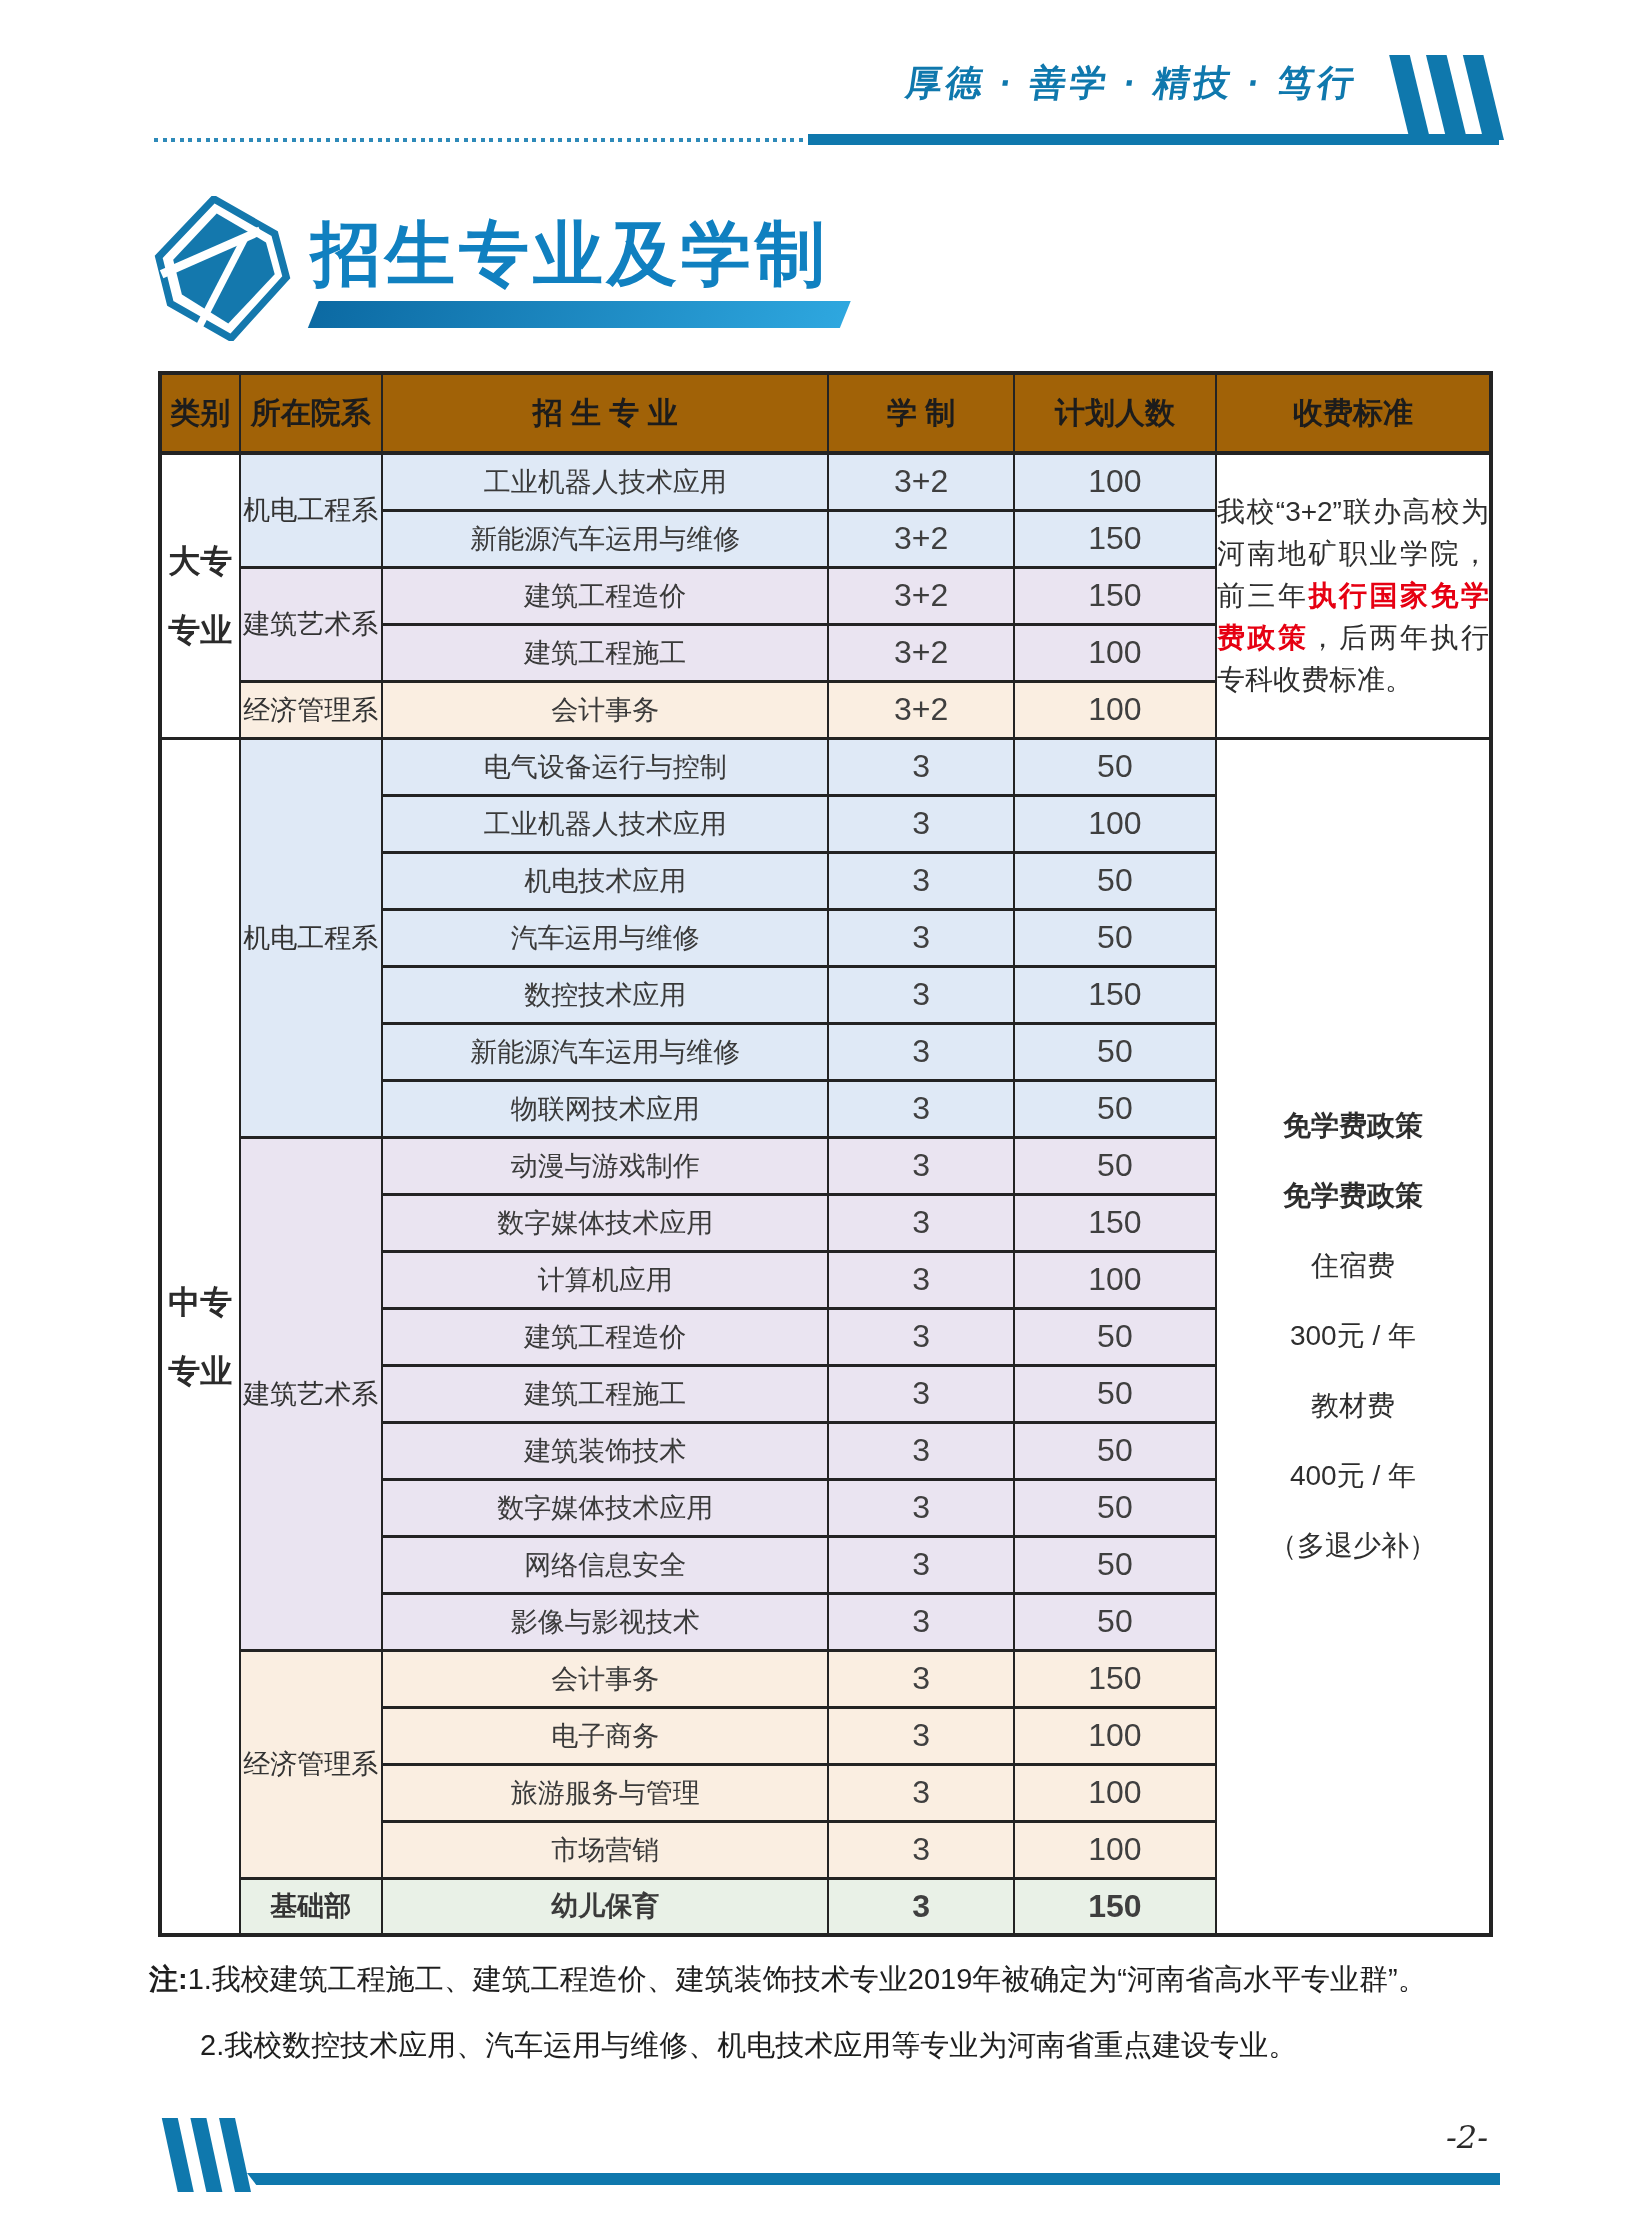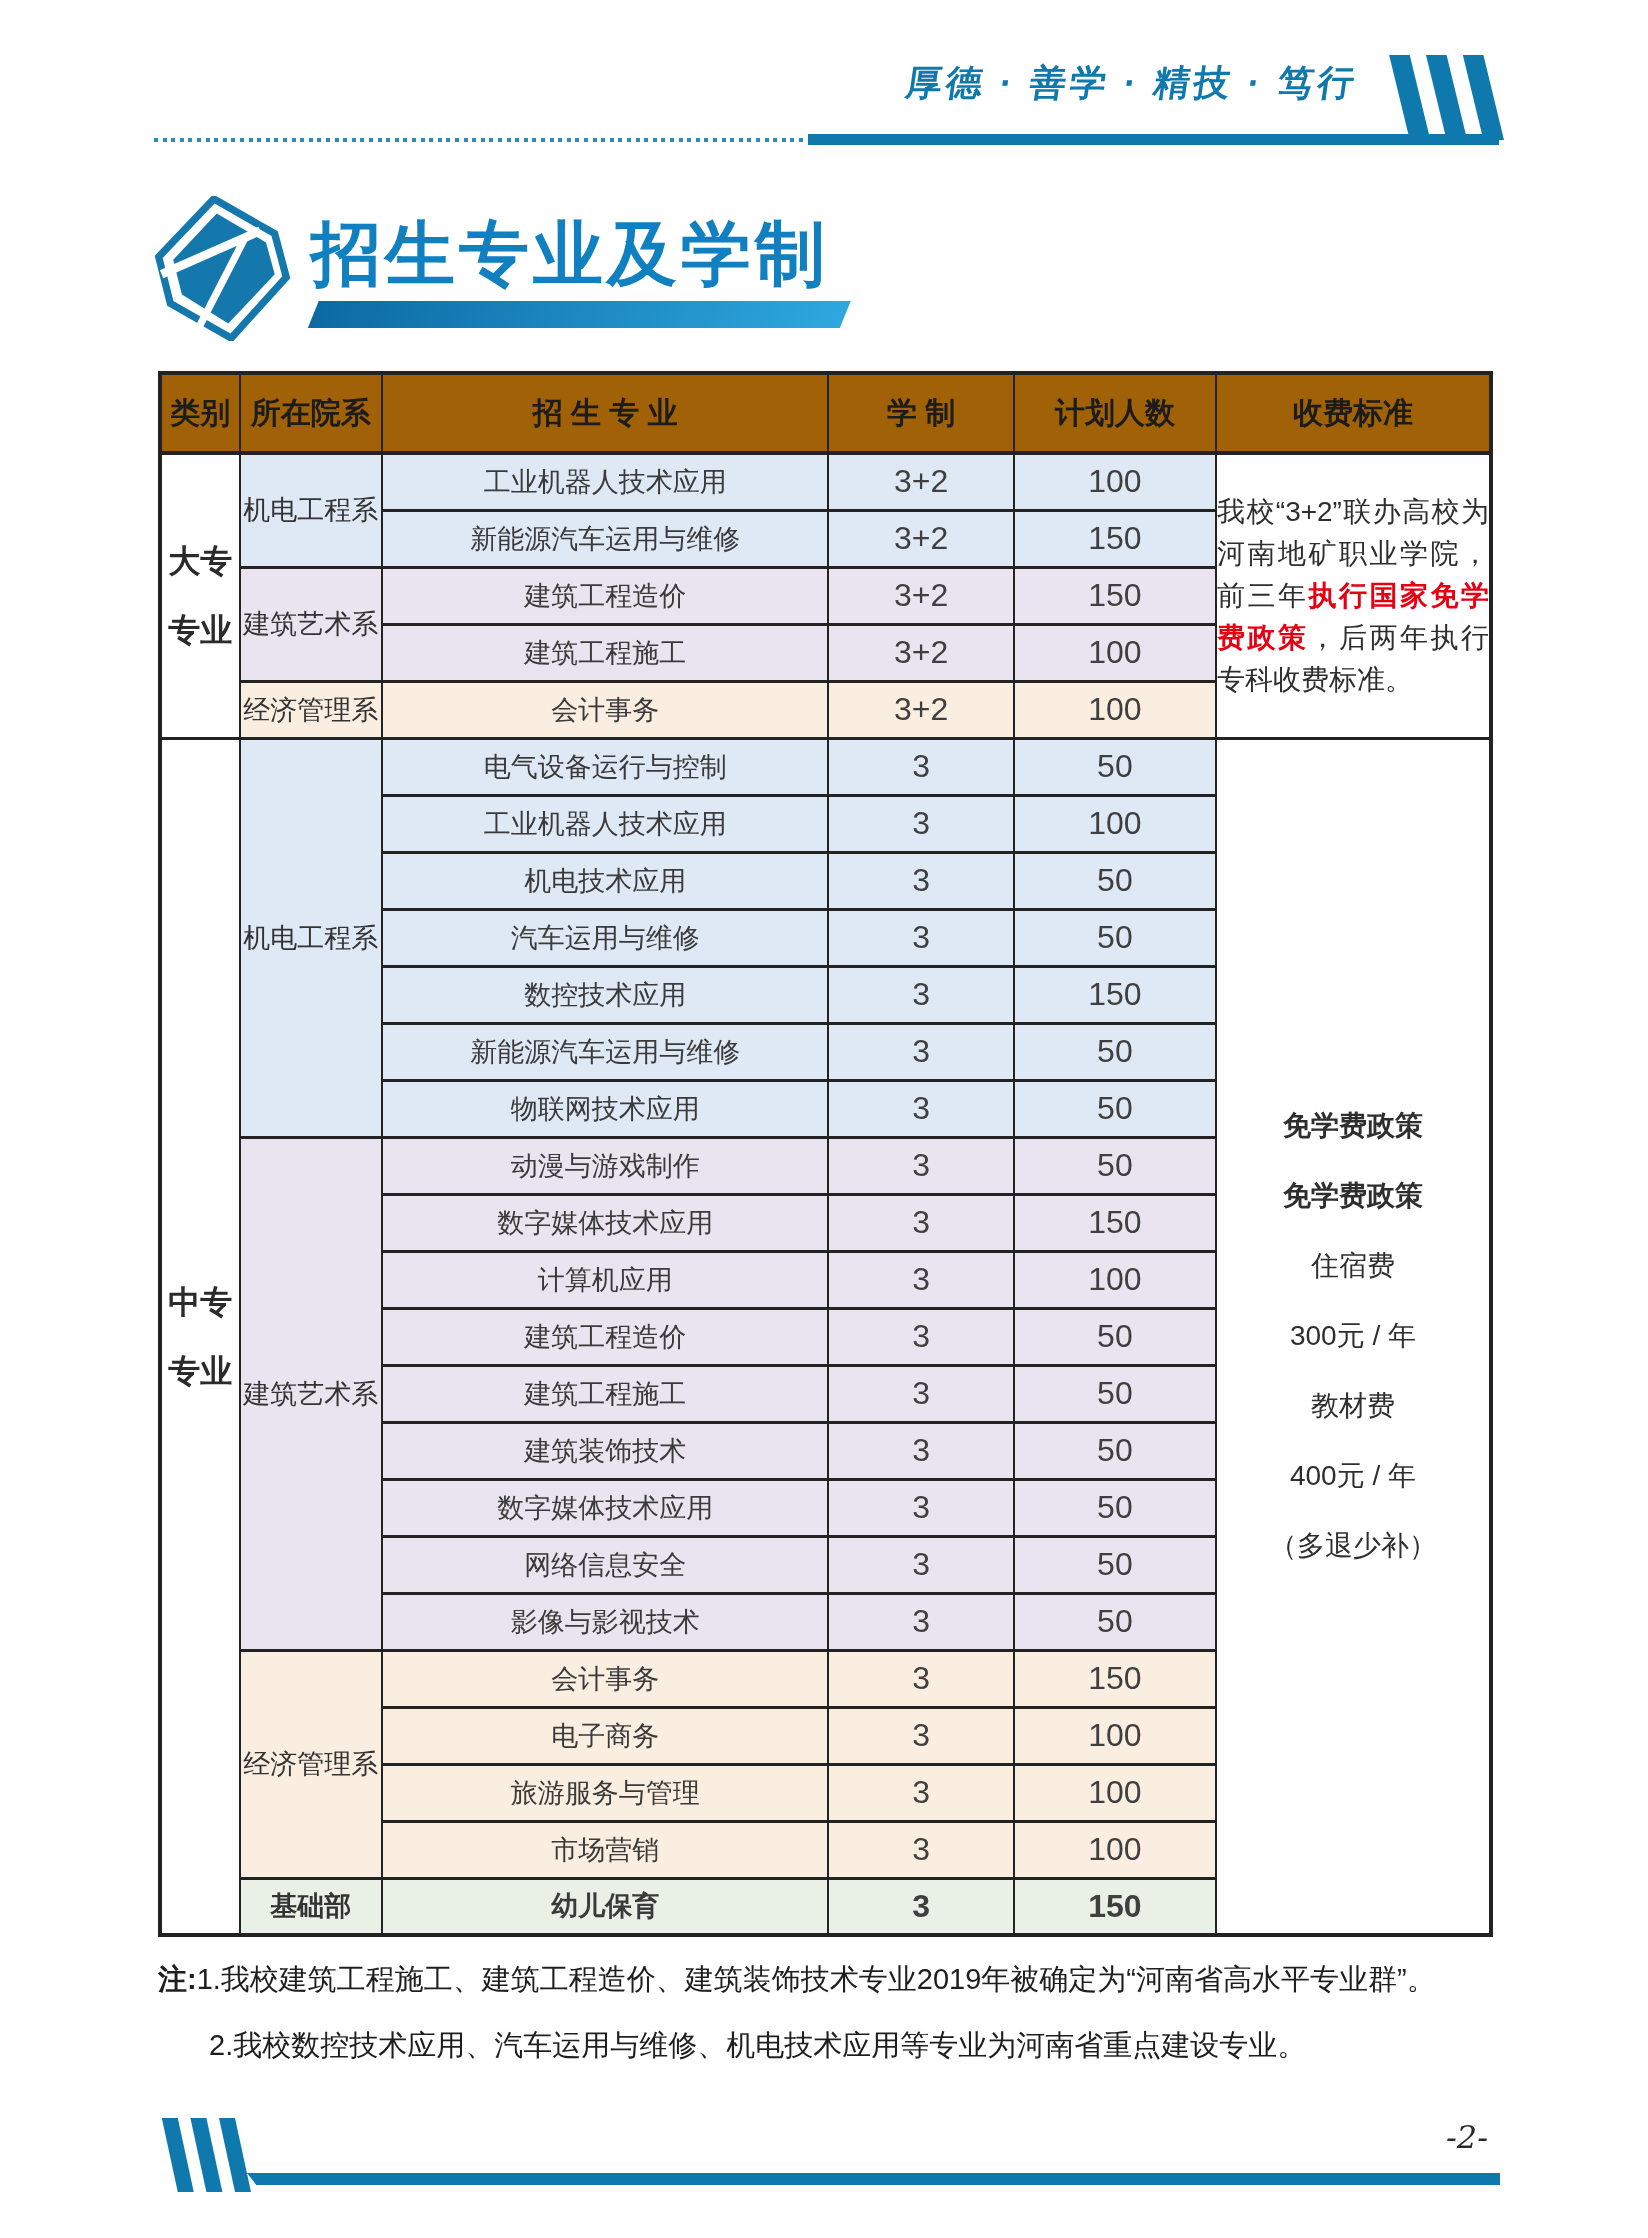--- a/index.html
+++ b/index.html
@@ -54,21 +54,21 @@
   .tint-blue{background:#dfe9f6;}
   .tint-purple{background:#eae4f1;}
   .tint-cream{background:#faeee1;}
   .tint-green{background:#e9f1e7;font-weight:bold;}
   td.fee-cell{background:#fff;text-align:left;vertical-align:top;padding:10.6px 14.6px;}
   td.fee-cell p{margin:0;font-size:28px;line-height:1.5;color:#2e2e2e;text-align:justify;}
   td.fee-cell-center{background:#fff;text-align:center;vertical-align:middle;}
   td.fee-cell-center .fee-line{font-size:28px;line-height:2.5;color:#2e2e2e;}
   .red{color:#e60012;font-weight:bold;}
   
-  .notes{position:absolute;left:158px;top:1960px;width:1343px;}
+  .notes{position:absolute;left:149px;top:1960px;width:1343px;}
   .note-row{font-size:29px;color:#1e1e1e;margin-bottom:26px;white-space:nowrap;}
   .note-row.indent{padding-left:51px;}
   .notes-prefix{font-weight:bold;}
   
   .bottom-stripes{position:absolute;left:150px;top:2118px;width:101px;height:74px;}
   .bottom-bar{
     position:absolute;left:247px;top:2173px;width:1253px;height:12px;background:#0f78ad;
     clip-path:polygon(0 0,100% 0,100% 100%,9.3px 100%);
   }
   .page-number{

